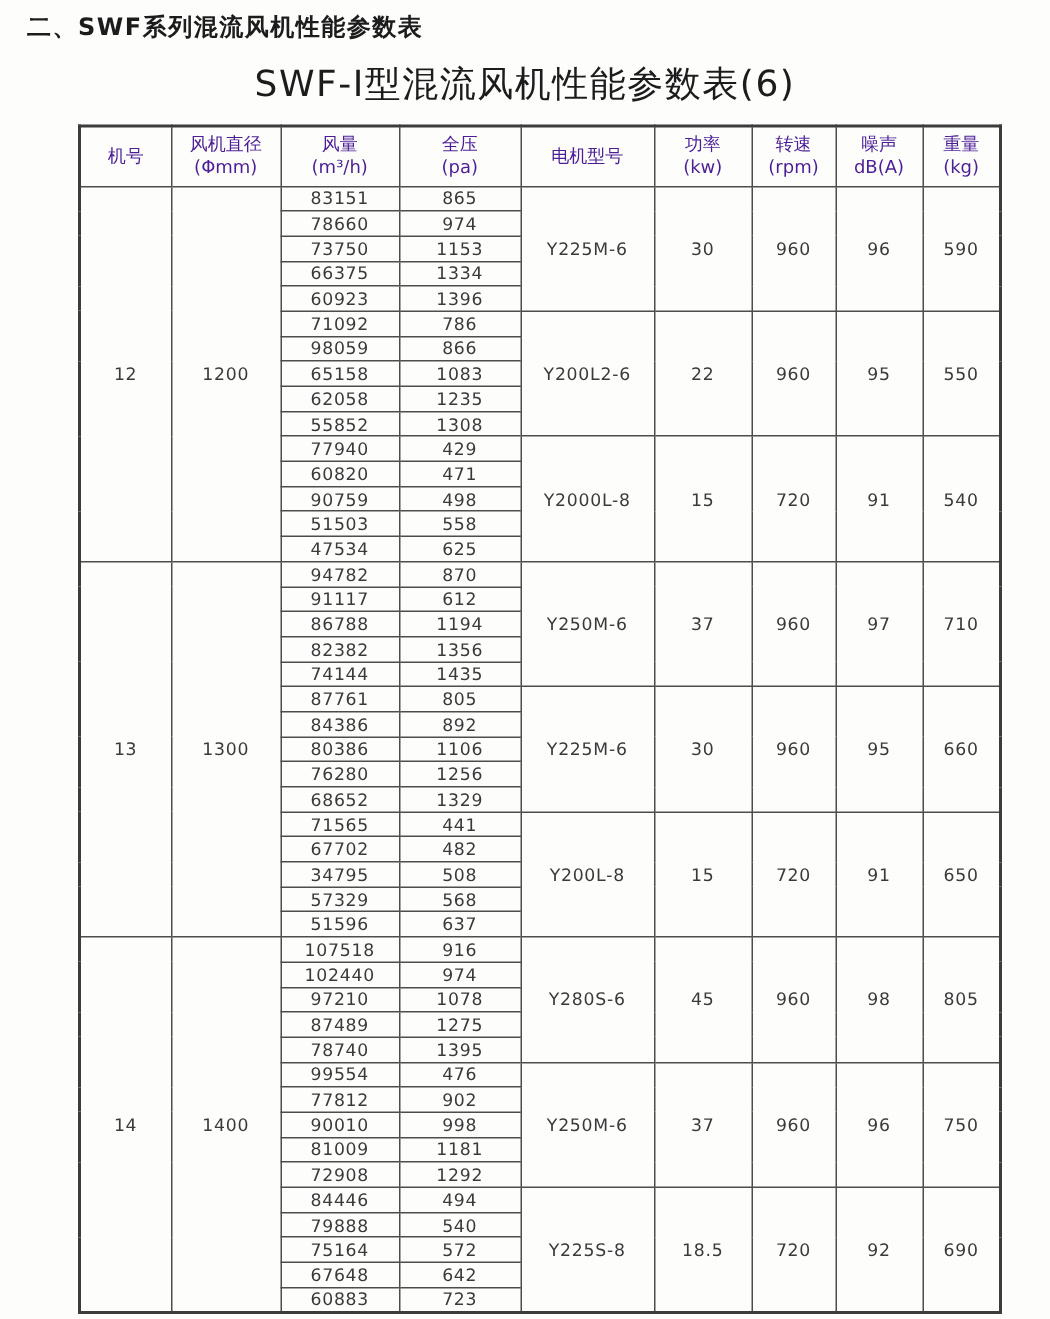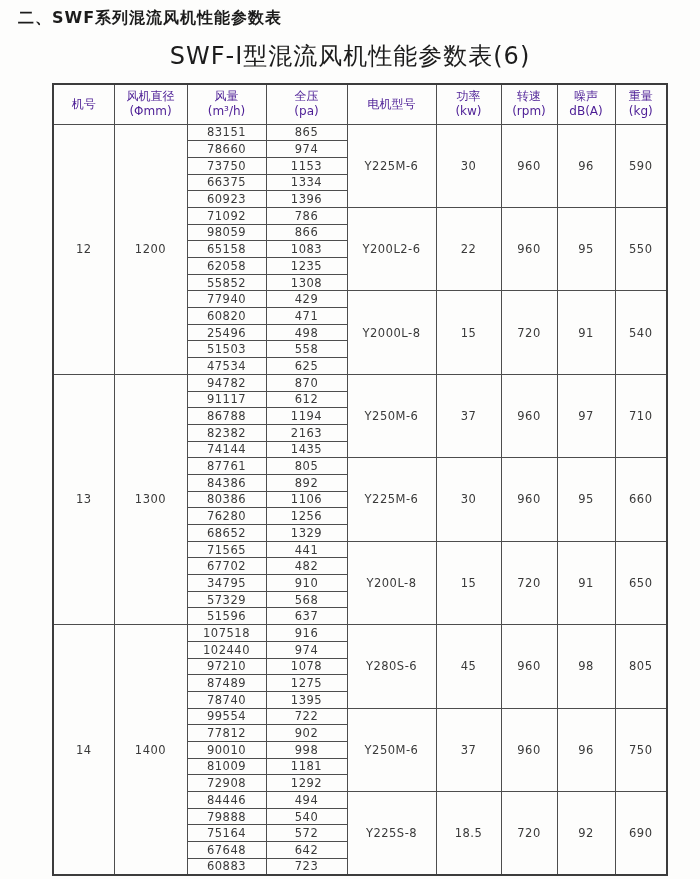--- a/index.html
+++ b/index.html
@@ -178,21 +178,21 @@
           <td rowspan="5">15</td>
           <td rowspan="5">720</td>
           <td rowspan="5">91</td>
           <td rowspan="5">540</td>
         </tr>
         <tr>
           <td>60820</td>
           <td>471</td>
         </tr>
         <tr>
-          <td>25496</td>
+          <td>90759</td>
           <td>498</td>
         </tr>
         <tr>
           <td>51503</td>
           <td>558</td>
         </tr>
         <tr>
           <td>47534</td>
           <td>625</td>
         </tr>
@@ -210,21 +210,21 @@
         <tr>
           <td>91117</td>
           <td>612</td>
         </tr>
         <tr>
           <td>86788</td>
           <td>1194</td>
         </tr>
         <tr>
           <td>82382</td>
-          <td>2163</td>
+          <td>1356</td>
         </tr>
         <tr>
           <td>74144</td>
           <td>1435</td>
         </tr>
         <tr>
           <td>87761</td>
           <td>805</td>
           <td rowspan="5">Y225M-6</td>
           <td rowspan="5">30</td>
@@ -256,21 +256,21 @@
           <td rowspan="5">720</td>
           <td rowspan="5">91</td>
           <td rowspan="5">650</td>
         </tr>
         <tr>
           <td>67702</td>
           <td>482</td>
         </tr>
         <tr>
           <td>34795</td>
-          <td>910</td>
+          <td>508</td>
         </tr>
         <tr>
           <td>57329</td>
           <td>568</td>
         </tr>
         <tr>
           <td>51596</td>
           <td>637</td>
         </tr>
         <tr class="group-start">
@@ -295,21 +295,21 @@
         <tr>
           <td>87489</td>
           <td>1275</td>
         </tr>
         <tr>
           <td>78740</td>
           <td>1395</td>
         </tr>
         <tr>
           <td>99554</td>
-          <td>722</td>
+          <td>476</td>
           <td rowspan="5">Y250M-6</td>
           <td rowspan="5">37</td>
           <td rowspan="5">960</td>
           <td rowspan="5">96</td>
           <td rowspan="5">750</td>
         </tr>
         <tr>
           <td>77812</td>
           <td>902</td>
         </tr>

